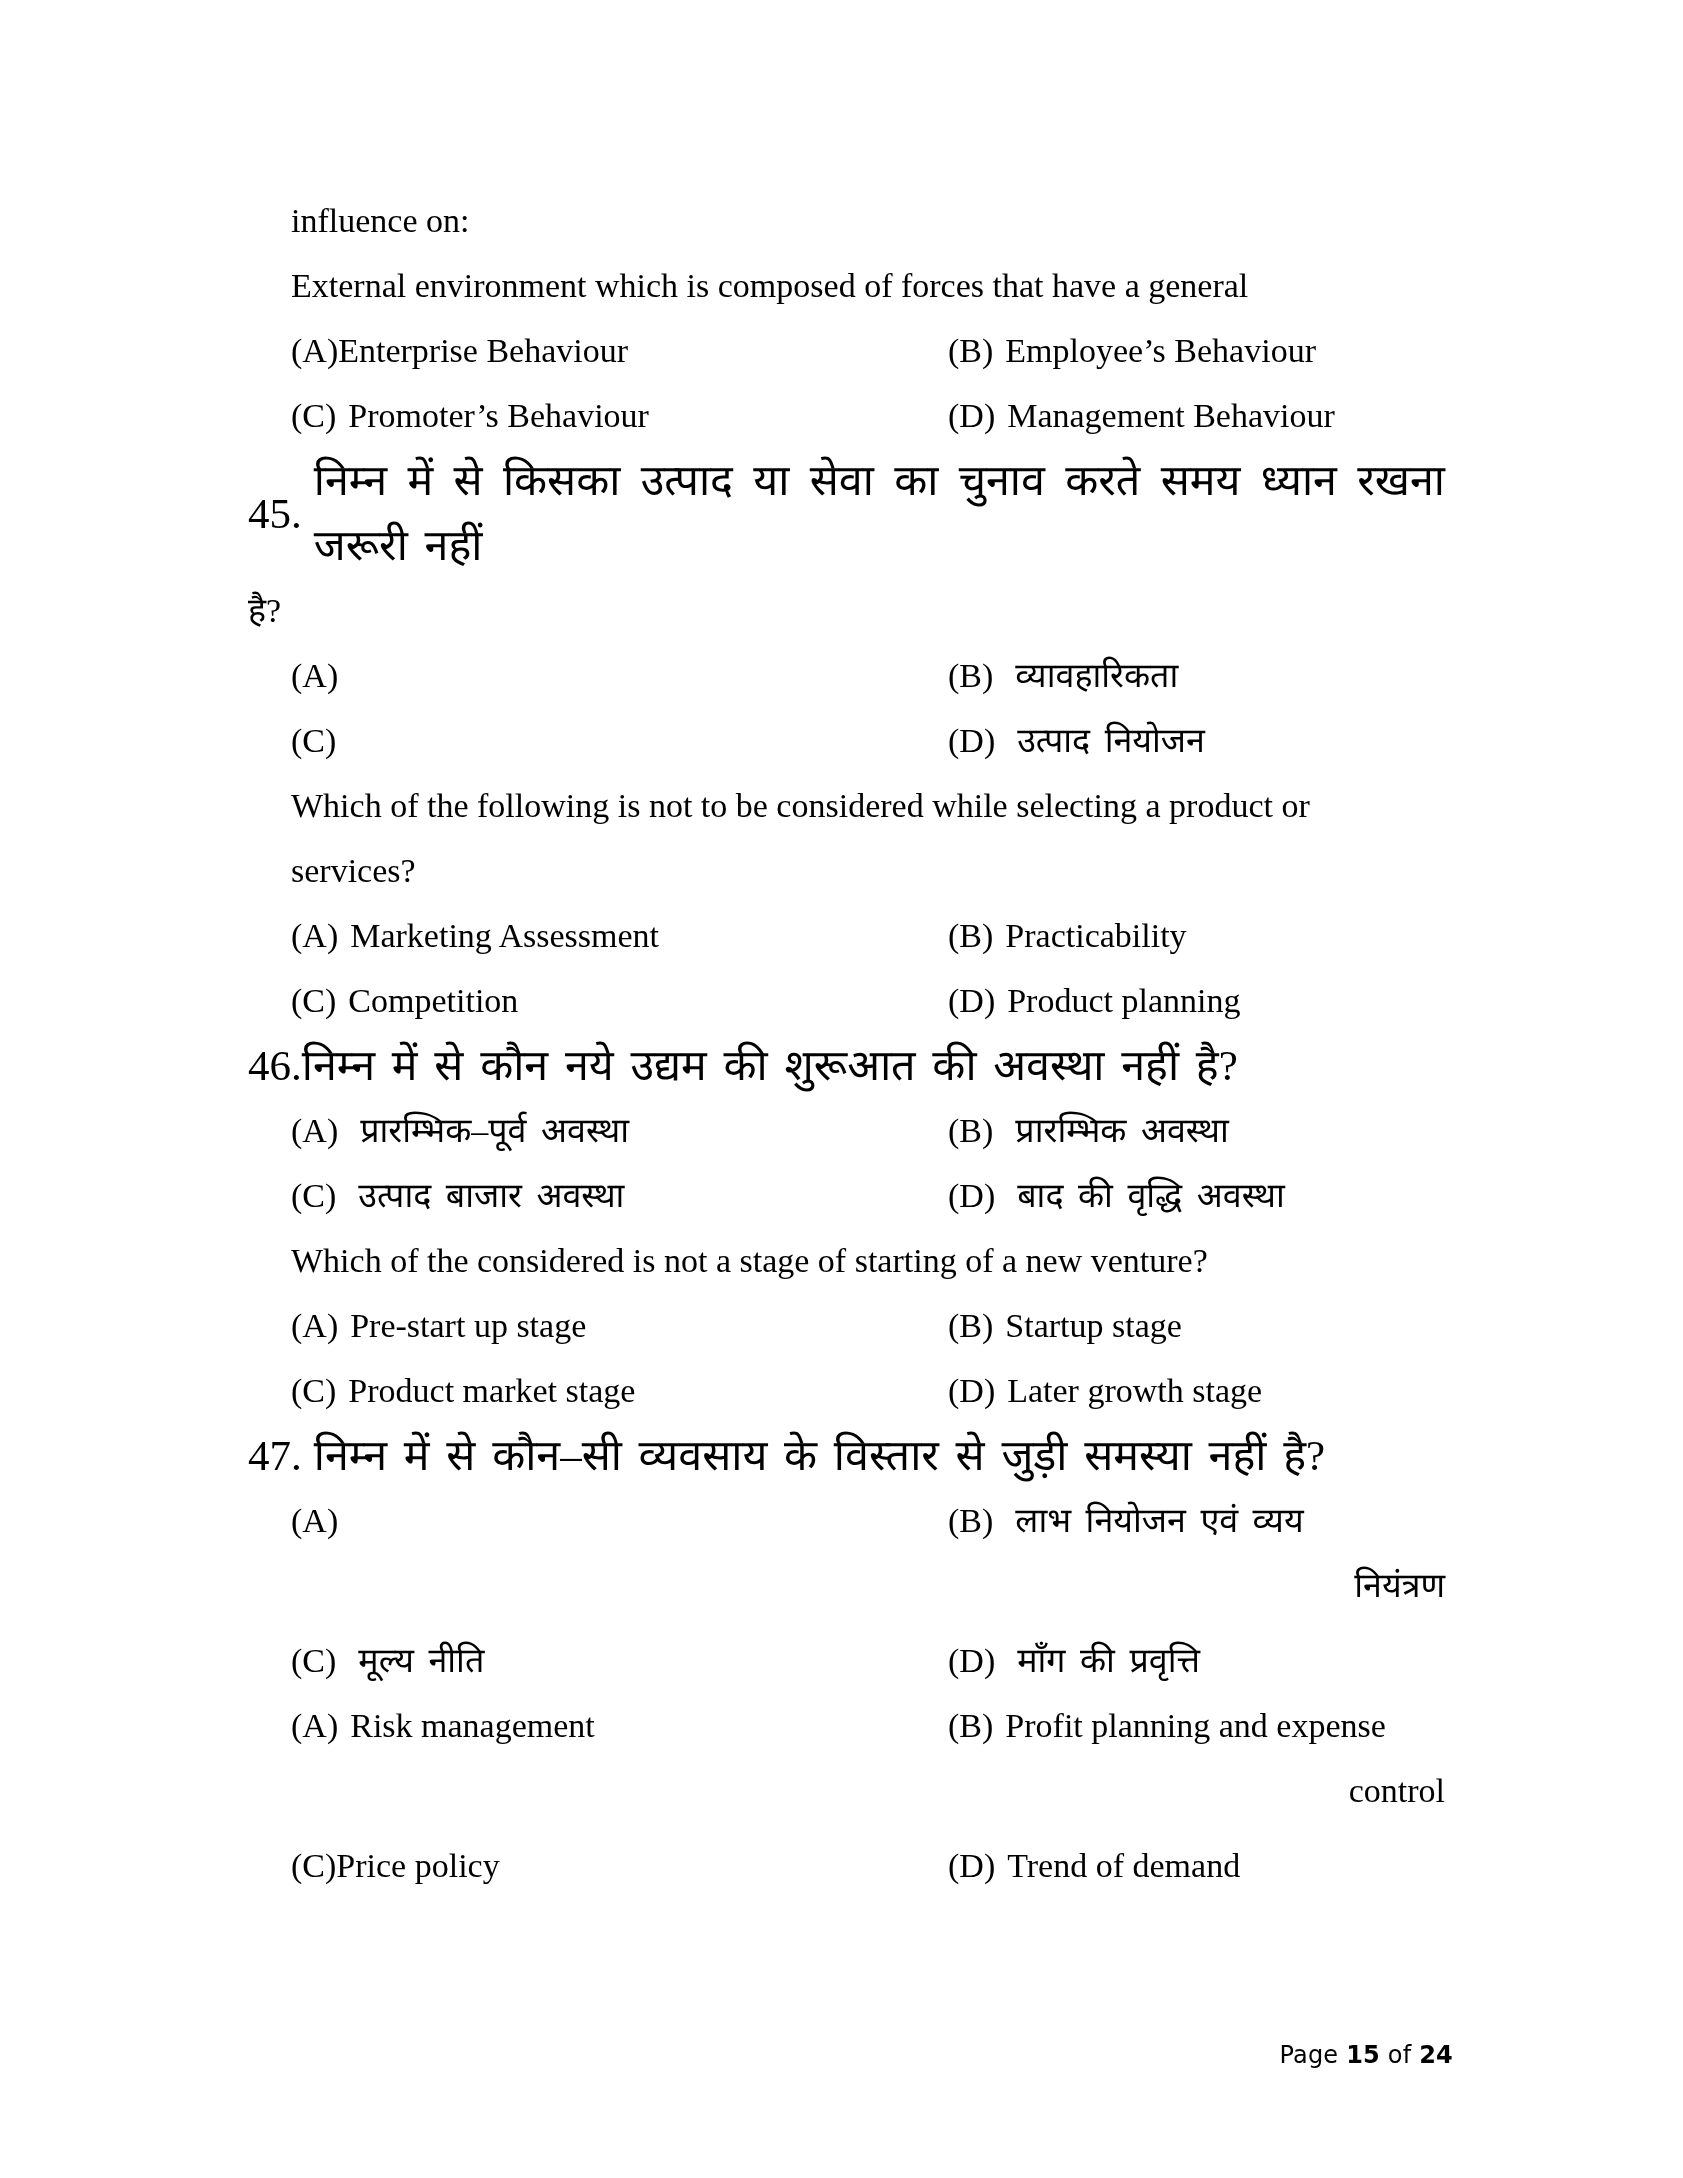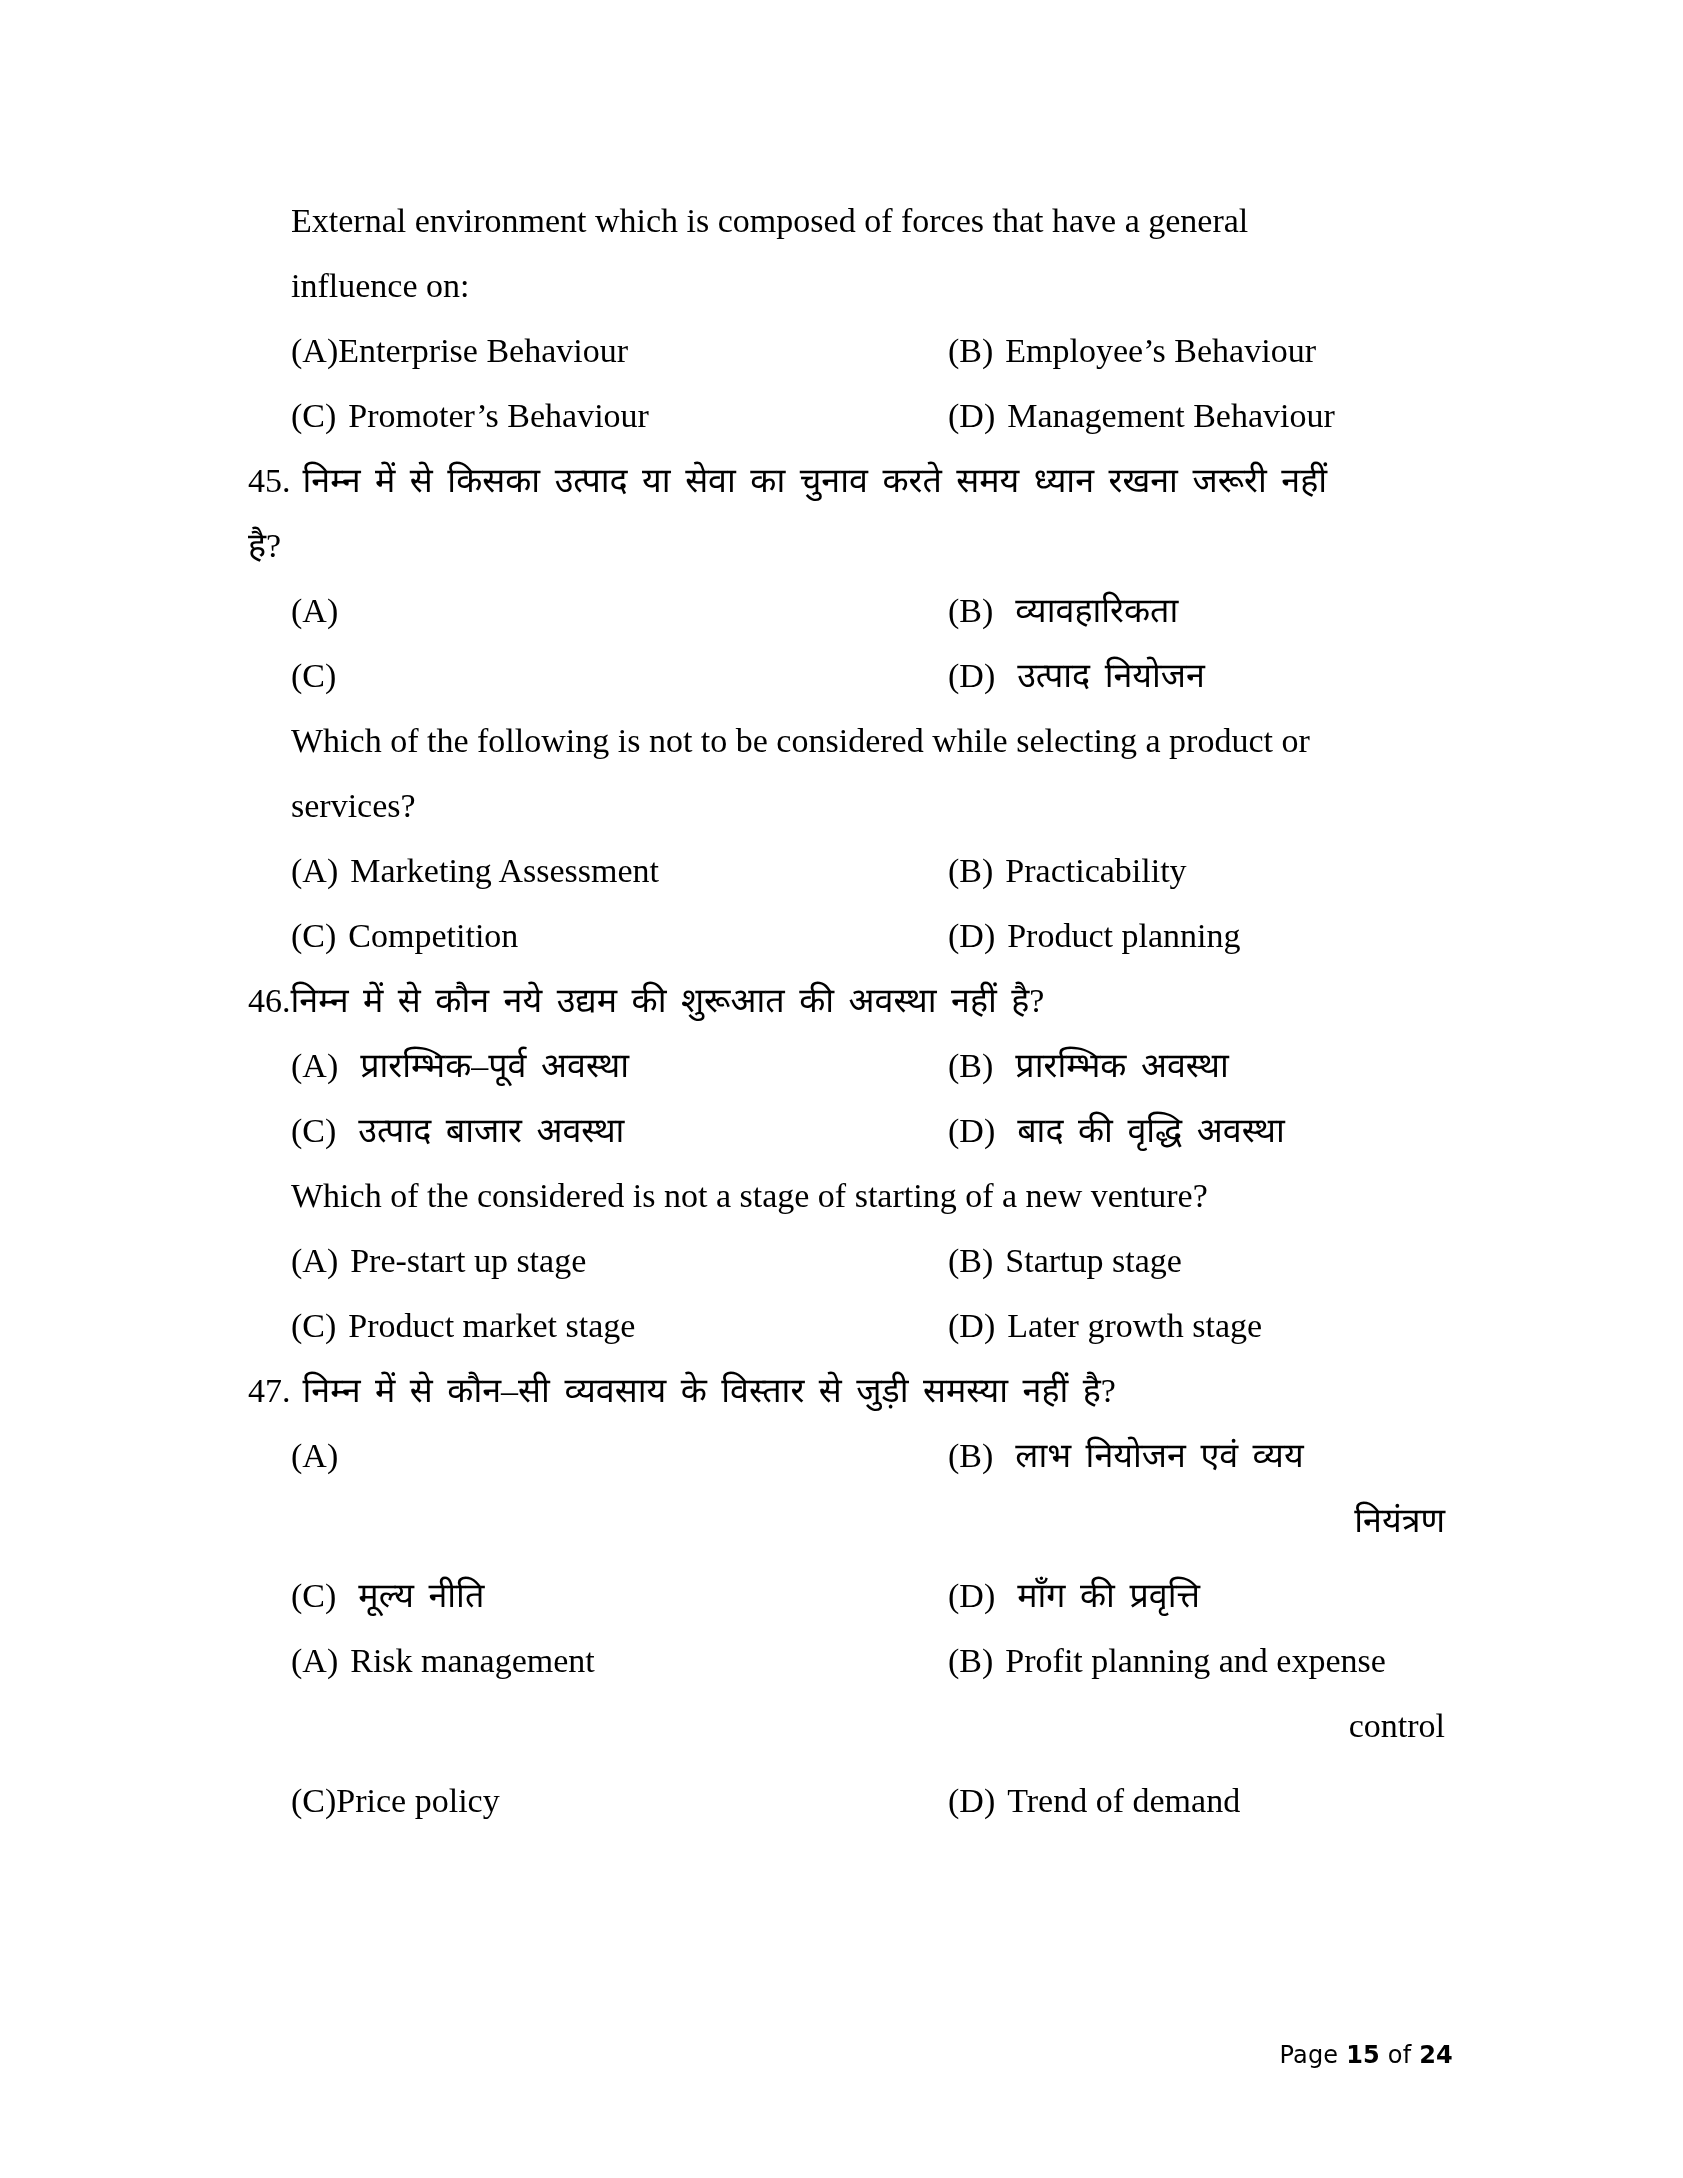--- a/index.html
+++ b/index.html
@@ -33,22 +33,22 @@
     padding-left: 43px;       
     white-space: pre-wrap;
   }
   .para.hang {
     padding-left: 0;
   }
 
   
   .qrow {
     display: flex;
-    align-items: flex-start;
-    font-size: 34px;
+    align-items: center;
+    font-size: 43px;
     line-height: 65px;
   }
   .qnum {
     flex: 0 0 auto;
     white-space: pre;
   }
   .qtext {
     flex: 1 1 auto;
   }
   .qtext.justify {
@@ -116,22 +116,22 @@
     white-space: pre;
   }
   .footer b { font-weight: 700; }
 </style>
 </head>
 <body>
 
 <div class="page">
 
   <div>
+    <div class="para">influence on:</div>
     <div class="para">External environment which is composed of forces that have a general</div>
-    <div class="para">influence on:</div>
 
     <div class="opts">
       <div class="opt-l">
         <span class="opt-tag">(A)</span>
         <span class="opt-body">Enterprise Behaviour</span>
       </div>
       <div class="opt-r">
         <span class="opt-tag">(B)</span>
         <span class="opt-body" style="padding-left:12px">Employee’s Behaviour</span>
       </div>

